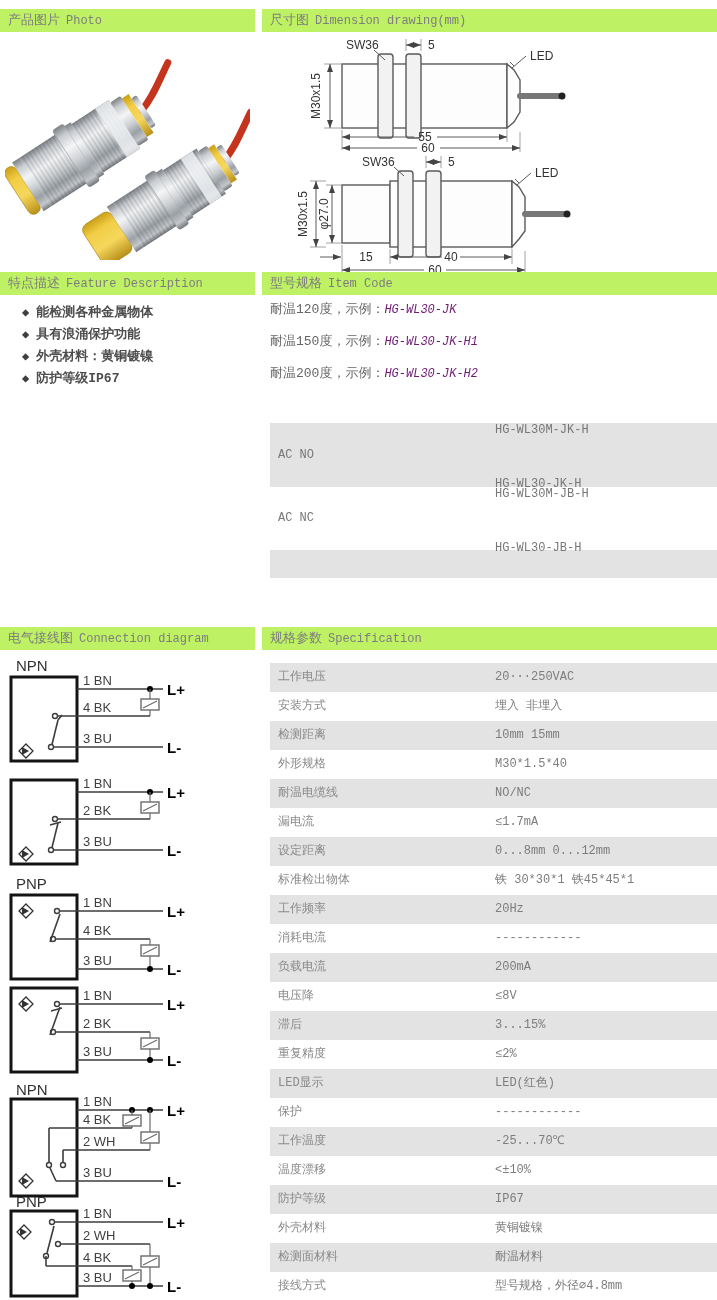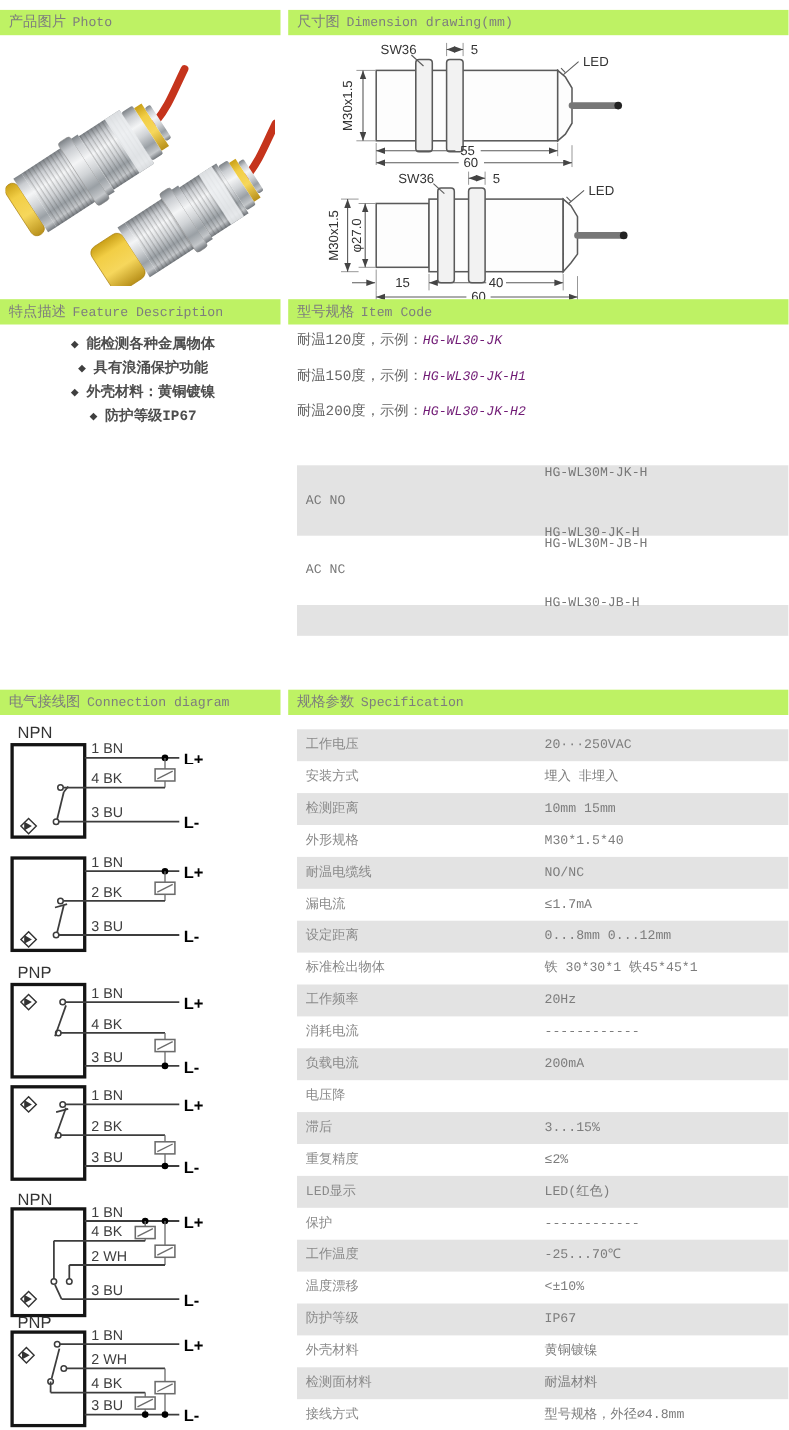--- a/index.html
+++ b/index.html
@@ -3,21 +3,21 @@
 <meta charset="utf-8">
 <style>
   html,body{margin:0;padding:0;background:#fff;}
   .page{position:relative;width:717px;height:1300px;background:#fff;overflow:hidden;
         font-family:"Liberation Mono",monospace;}
   
   .sec-header{position:absolute;height:23px;background:#bef264;color:#7d7d7d;
       font-size:13px;line-height:23px;padding-left:8px;box-sizing:border-box;white-space:nowrap;}
   .sec-header .en{margin-left:6px;font-size:12px;}
   
-  .features{position:absolute;left:10px;top:302px;width:240px;list-style:none;margin:0;padding:0;text-align:center;}
+  .features{position:absolute;left:22px;top:302px;width:240px;list-style:none;margin:0;padding:0;}
   .features li{height:22px;line-height:22px;font-size:13px;font-weight:bold;color:#4d4d4d;white-space:nowrap;}
   .features .bullet{color:#3f3f3f;margin-right:7px;font-size:12px;}
   
   .temp-lines{position:absolute;left:270px;top:294px;width:440px;}
   .temp-line{height:32px;line-height:32px;font-size:13px;color:#666;white-space:nowrap;}
   .temp-line .code{color:#701a75;font-size:12px;font-style:italic;}
   
   .code-table{position:absolute;left:270px;top:423px;width:447px;font-size:12px;color:#777;}
   .code-row{display:flex;box-sizing:border-box;}
   .code-row.gray{background:#e3e3e3;}
@@ -509,20 +509,21 @@
         <div class="spec-value">------------</div>
       </div>
 
       <div class="spec-row">
         <div class="spec-label">负载电流</div>
         <div class="spec-value">200mA</div>
       </div>
 
       <div class="spec-row">
         <div class="spec-label">电压降</div>
+        <div class="spec-value">≤8V</div>
       </div>
 
       <div class="spec-row">
         <div class="spec-label">滞后</div>
         <div class="spec-value">3...15%</div>
       </div>
 
       <div class="spec-row">
         <div class="spec-label">重复精度</div>
         <div class="spec-value">≤2%</div>

